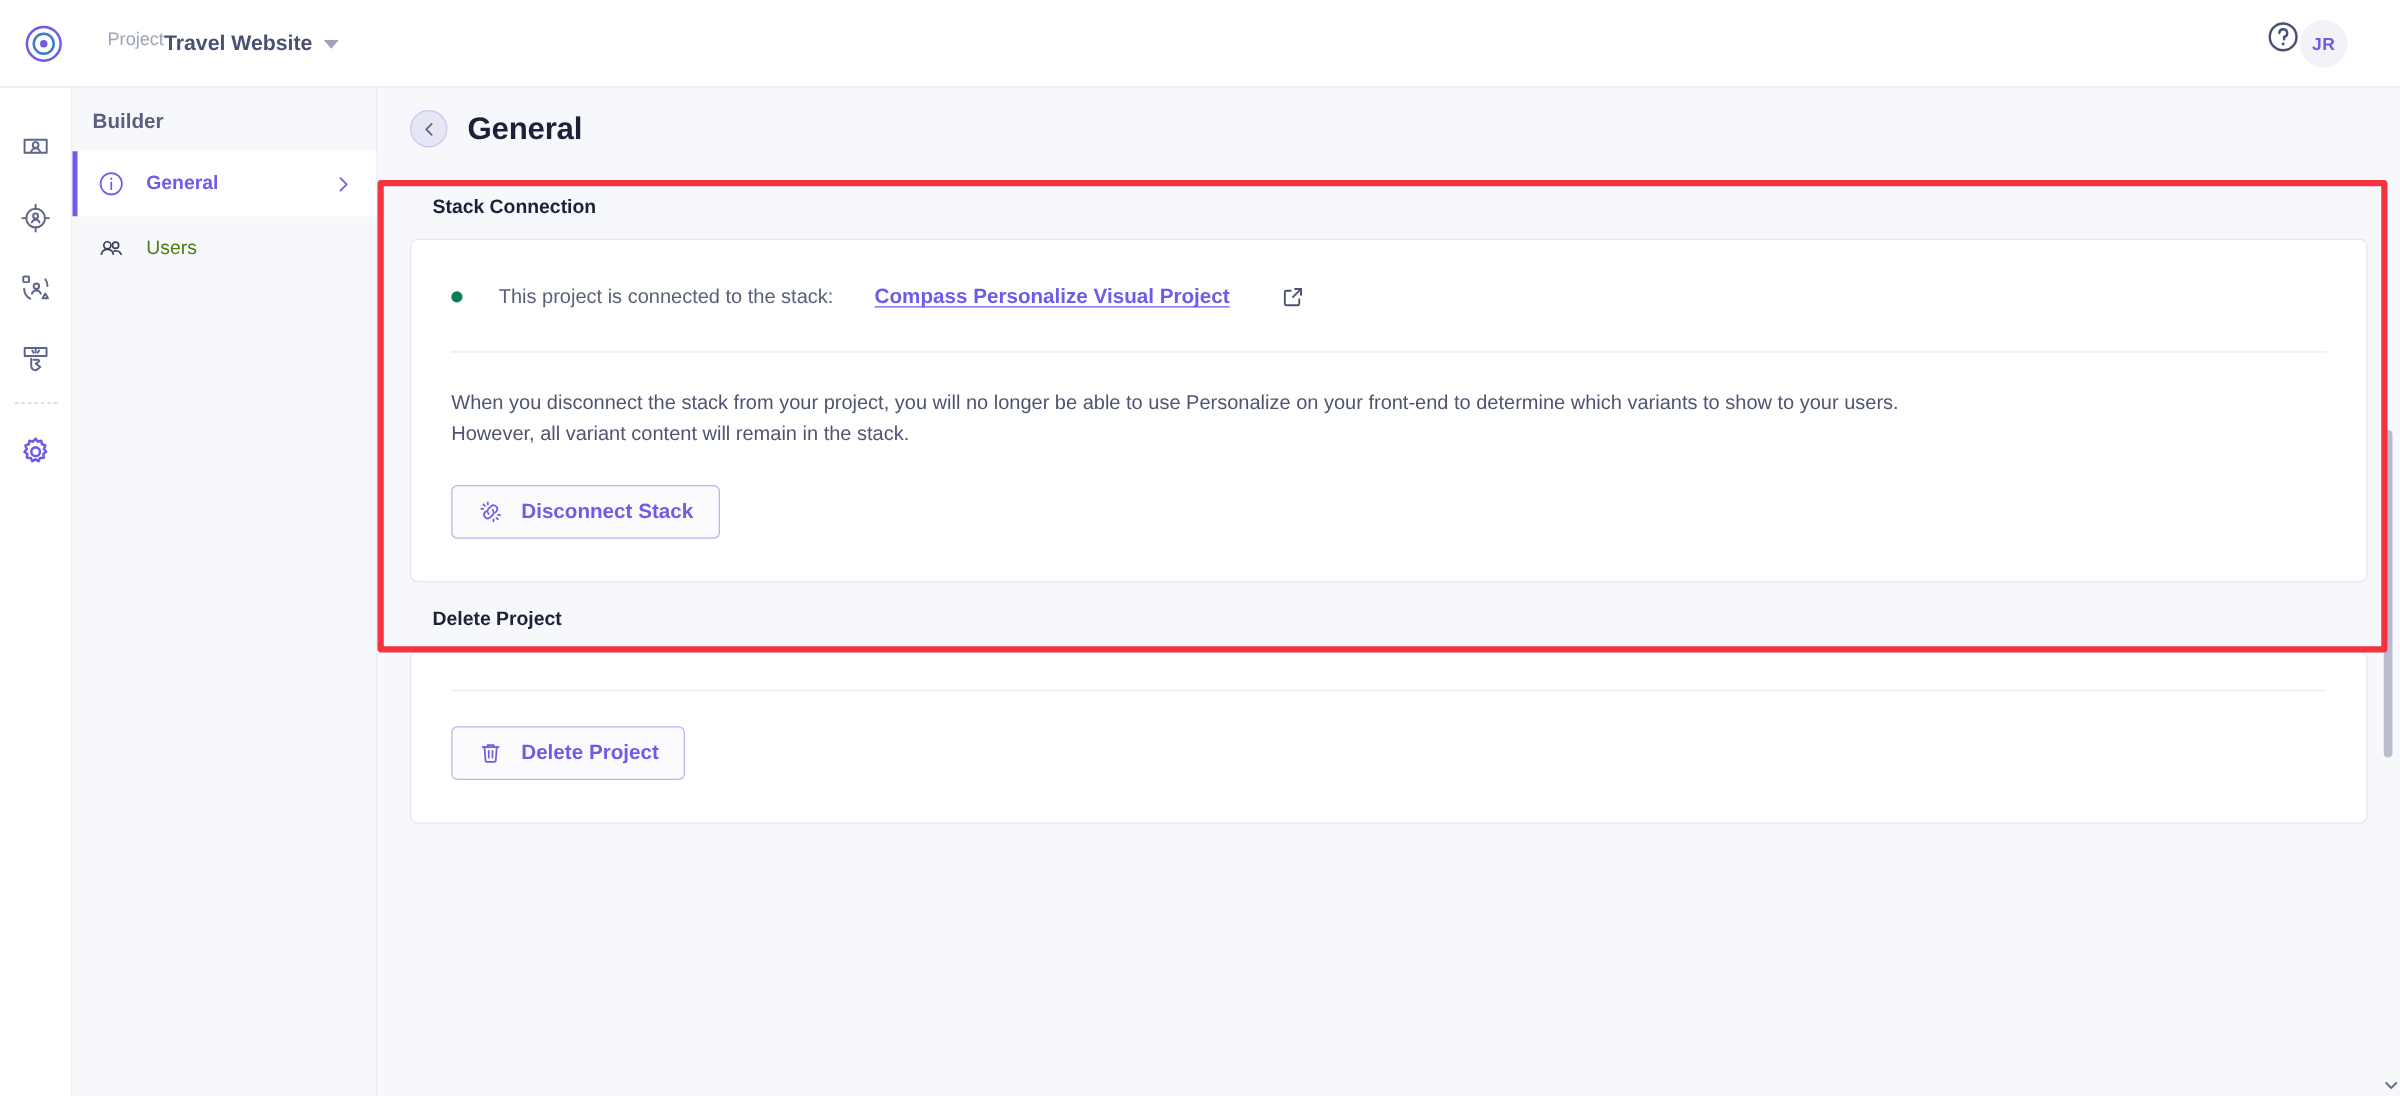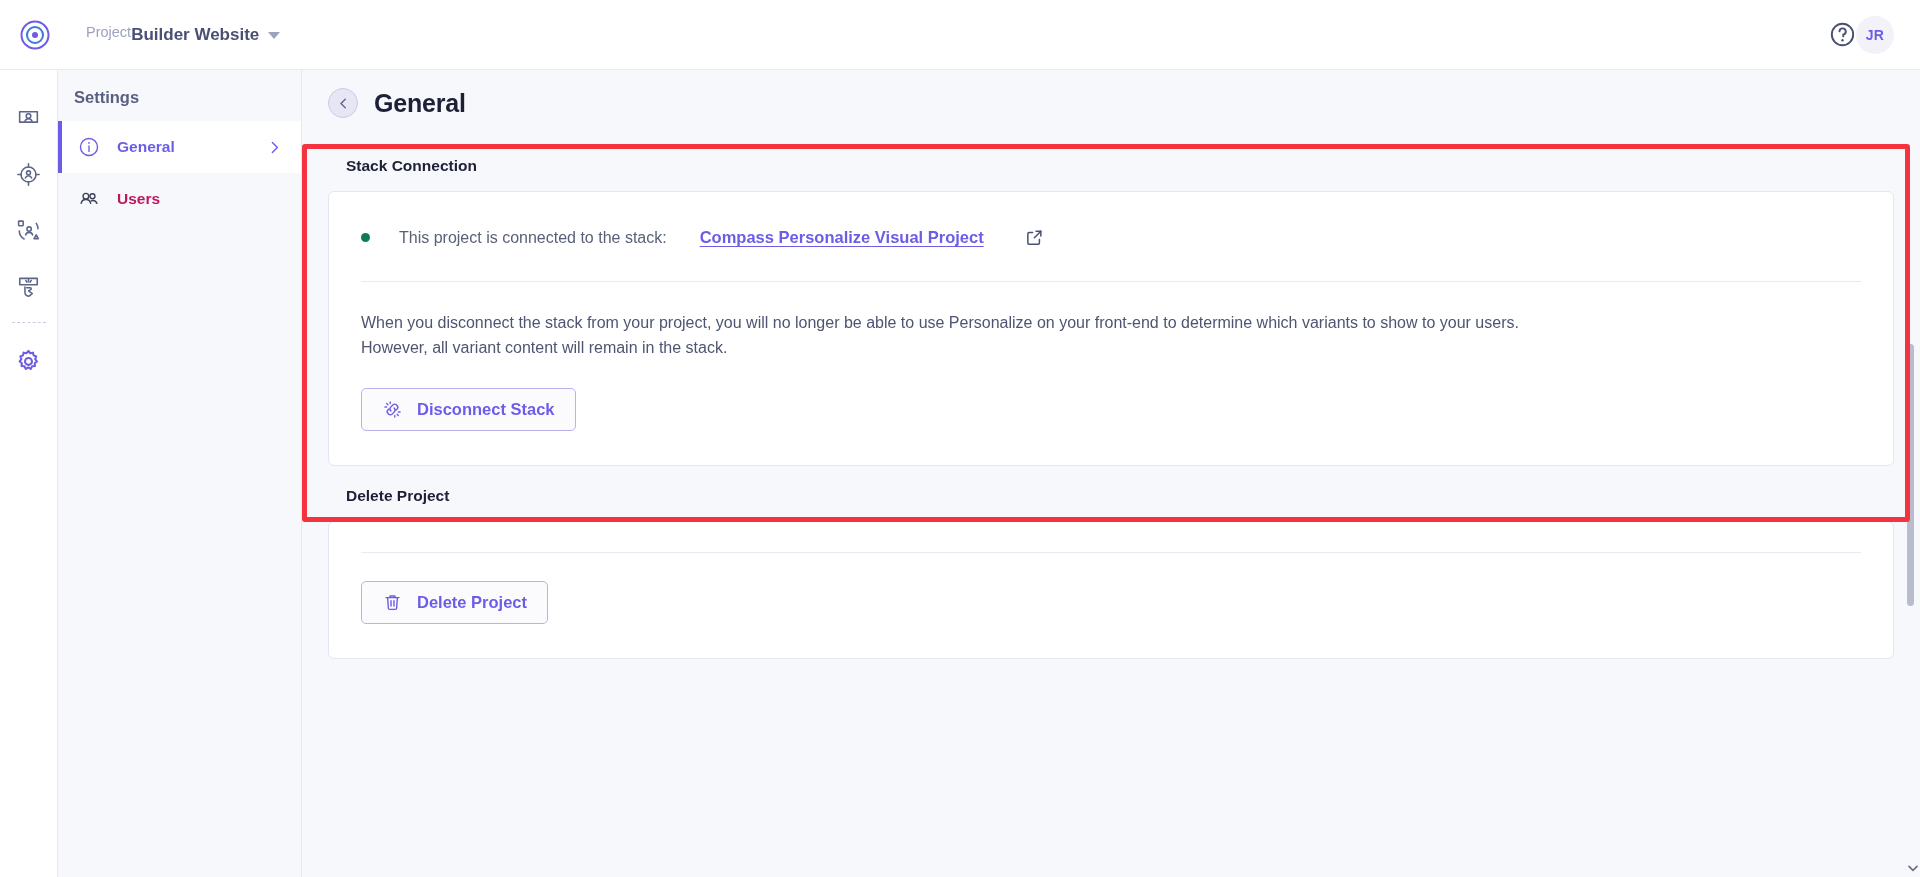--- a/index.html
+++ b/index.html
@@ -25,21 +25,21 @@
   }
   .project-block { display: flex; justify-content: flex-start; padding-left: 16px; }
   .project-label { font-size: 14.5px; color: #9ea2bb; line-height: 19px; }
   .project-name-row { display: flex; align-items: center; gap: 9px; margin-top: 1px; }
   .project-name { font-size: 17px; color: #4a5073; font-weight: 700; line-height: 22px; }
   .caret-down {
     width: 0; height: 0;
     border-left: 6px solid transparent; border-right: 6px solid transparent;
     border-top: 7px solid #9ea2bb;
   }
-  .topbar-right { margin-left: auto; display: flex; align-items: center; padding-right: 26px; }
+  .topbar-right { margin-left: auto; display: flex; align-items: flex-start; padding-right: 42px; }
   .avatar {
     width: 38px; height: 38px; border-radius: 50%;
     background: #f2f2f8; color: #6c5ce7;
     font-size: 14px; font-weight: 700;
     display: flex; align-items: center; justify-content: center;
     letter-spacing: .4px;
   }
 
   
   .body-row { display: flex; flex: 1; min-height: 0; }
@@ -70,22 +70,22 @@
     padding-top: 18px;
   }
   .settings-title {
     font-size: 16.5px; font-weight: 700; color: #5a5f80;
     padding: 0 0 14px 16px;
   }
   .nav-item {
     display: flex; align-items: center;
     height: 52px; padding-left: 16px; gap: 17px;
     border-left: 4px solid transparent;
-    font-size: 15.5px; color: #be185d;
-    cursor: pointer; position: relative; font-weight: bold;
+    font-size: 15.5px; color: #4d7c0f;
+    cursor: pointer; position: relative;
   }
   .nav-item.active {
     background: #ffffff;
     border-left-color: #6c5ce7;
     color: #6c5ce7; font-weight: 700;
   }
   .nav-chevron { margin-left: auto; margin-right: 18px; display: flex; }
 
   
   .main { flex: 1; min-width: 0; background: #f7f8fc; position: relative; display: flex; flex-direction: column; }
@@ -176,21 +176,21 @@
     <div class="brand-slot">
       <svg width="32" height="32" viewBox="0 0 32 32">
         <circle cx="16" cy="16" r="13.5" fill="none" stroke="#6c5ce7" stroke-width="2"></circle>
         <circle cx="16" cy="16" r="8" fill="none" stroke="#3c7bd4" stroke-width="2"></circle>
         <circle cx="16" cy="16" r="3" fill="#6c5ce7"></circle>
       </svg>
     </div>
     <div class="project-block">
       <div class="project-label">Project</div>
       <div class="project-name-row">
-        <span class="project-name">Builder Website</span>
+        <span class="project-name">Travel Website</span>
         <span class="caret-down"></span>
       </div>
     </div>
     <div class="topbar-right">
       <span style="display:flex;cursor:pointer;">
         <svg width="27" height="27" viewBox="0 0 24 24" fill="none" stroke="#4a5073" stroke-width="1.7">
           <circle cx="12" cy="12" r="9.5"></circle>
           <path d="M9.3 9.2a2.8 2.8 0 1 1 3.4 2.9v1.6" stroke-linecap="round"></path>
           <circle cx="12" cy="17.1" r="1.05" fill="#4a5073" stroke="none"></circle>
         </svg>
@@ -243,21 +243,21 @@
 
       <div class="rail-item">
         <svg width="27" height="27" viewBox="0 0 24 24" fill="none" stroke="#6c5ce7" stroke-width="1.8">
           <path d="M12 2.6l1.5 2.1 2.5-.6.5 2.5 2.4.9-1 2.4 1.6 2-2 1.6.3 2.6-2.6.2-1.2 2.3-2.2-1.3-2.2 1.3-1.2-2.3-2.6-.2.3-2.6-2-1.6 1.6-2-1-2.4 2.4-.9.5-2.5 2.5.6z" stroke-linejoin="round"></path>
           <circle cx="12" cy="11.9" r="3.1"></circle>
         </svg>
       </div>
     </div>
 
     <div class="settings-nav">
-      <div class="settings-title">Settings</div>
+      <div class="settings-title">Builder</div>
 
       <div class="nav-item active">
         <svg width="22" height="22" viewBox="0 0 24 24" fill="none" stroke="#6c5ce7" stroke-width="1.5">
           <circle cx="12" cy="12" r="9.3"></circle>
           <path d="M12 10.8v6" stroke-linecap="round"></path>
           <circle cx="12" cy="7.6" r="0.95" fill="#6c5ce7" stroke="none"></circle>
         </svg>
         <span>General</span>
         <span class="nav-chevron">
           <svg width="17" height="17" viewBox="0 0 24 24" fill="none" stroke="#6c5ce7" stroke-width="2">

